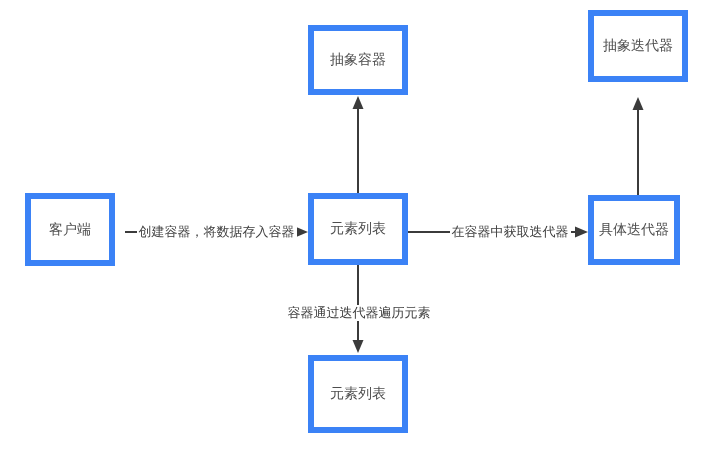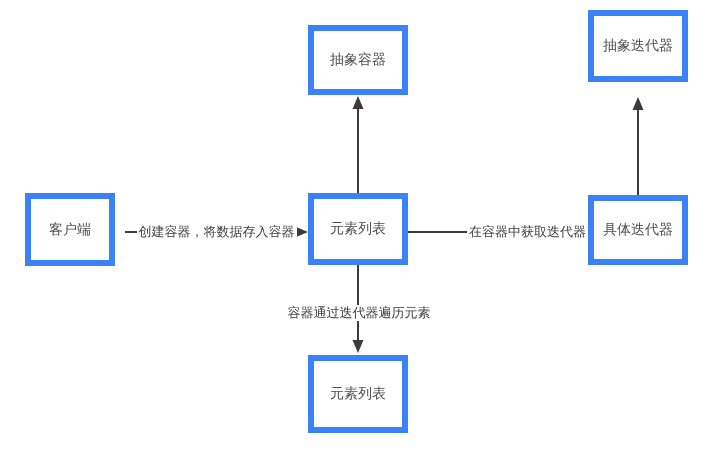--- a/index.html
+++ b/index.html
@@ -27,38 +27,38 @@
     align-items: center;
     justify-content: center;
     font-size: 14px;
     color: #4d4d4d;
     text-align: center;
   }
   .n-client             { left: 25px;  top: 193px; width: 90px; height: 73px; }
   .n-abstract-container { left: 308px; top: 25px;  width: 100px; height: 70px; }
   .n-concrete-container { left: 308px; top: 193px; width: 100px; height: 72px; }
   .n-abstract-iterator  { left: 588px; top: 10px;  width: 100px; height: 72px; }
-  .n-concrete-iterator  { left: 588px; top: 195px; width: 100px; height: 70px; }
+  .n-concrete-iterator  { left: 588px; top: 195px; width: 92px; height: 70px; }
   .n-element-list       { left: 308px; top: 355px; width: 100px; height: 78px; }
   .edge-label-wrap {
     position: absolute;
     display: flex;
     justify-content: center;
     pointer-events: none;
   }
   .edge-label {
     background: #ffffff;
     color: #404040;
     font-size: 13px;
     line-height: 16px;
     padding: 0 2px;
     white-space: nowrap;
   }
   .w-create   { left: 125px; top: 224px; width: 183px; }
-  .w-get      { left: 408px; top: 224px; width: 180px; justify-content: flex-end; }
+  .w-get      { left: 420px; top: 224px; width: 180px; }
   .w-traverse { left: 269px; top: 305px; width: 180px; align-items: flex-end; }
 </style>
 </head>
 <body>
 
 <div class="canvas">
 
   <svg class="edges" width="712" height="451">
 
     <line x1="125" y1="232" x2="297" y2="232" stroke="#3b3b3b"></line>

